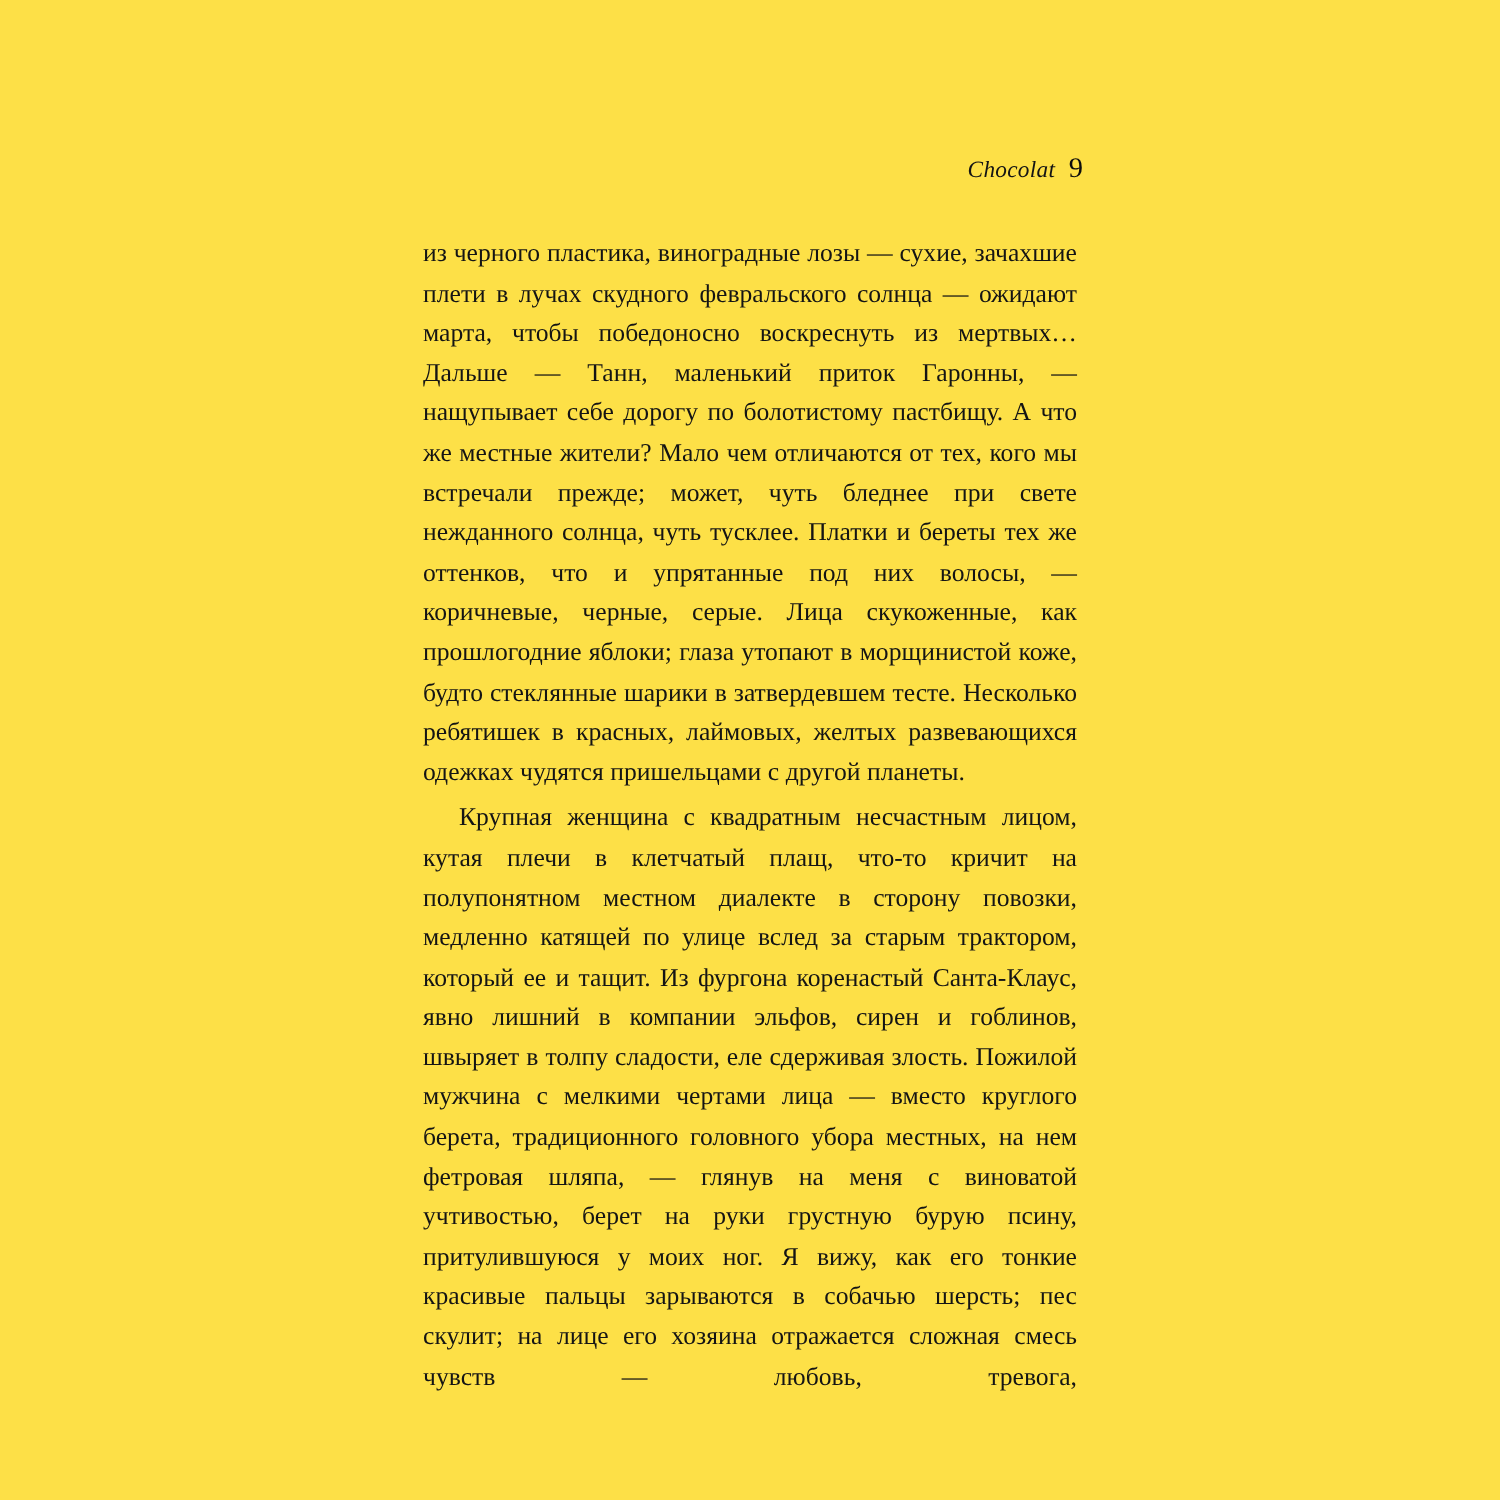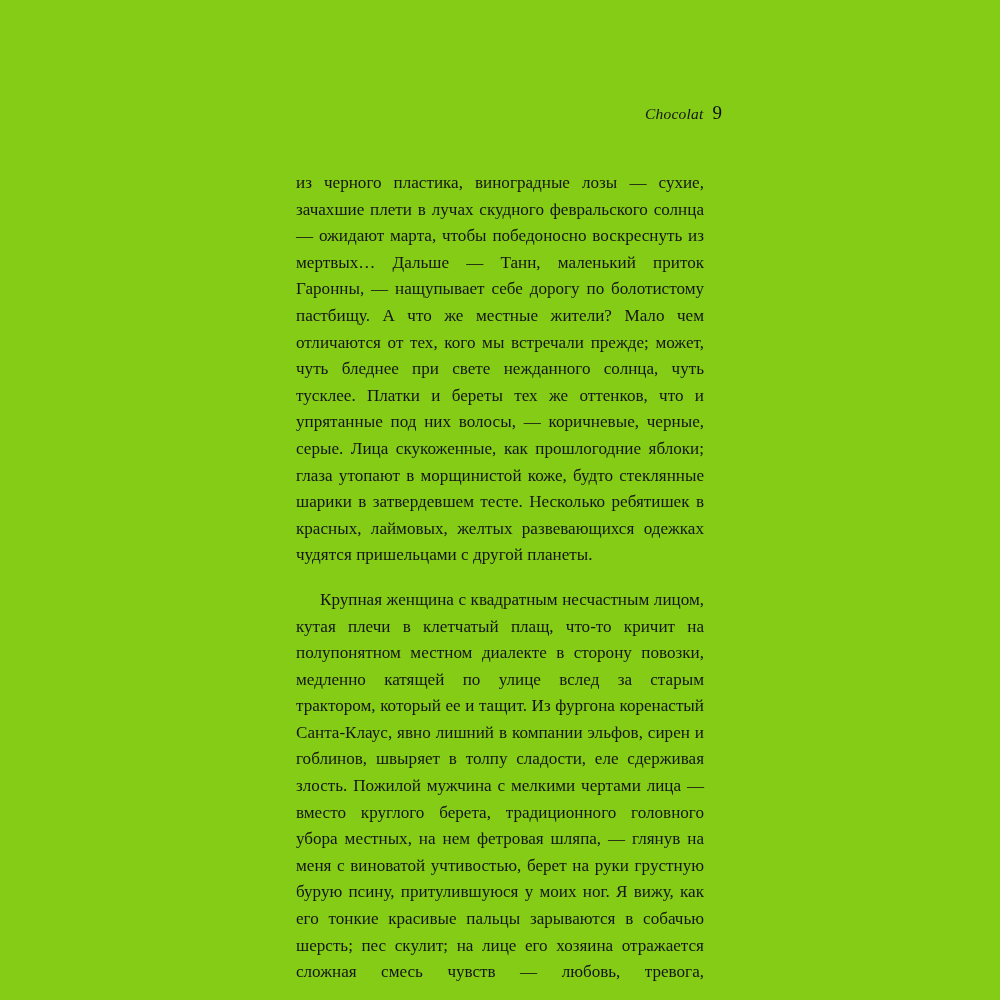--- a/index.html
+++ b/index.html
@@ -12,21 +12,21 @@
     background: #ffffff;
     font-family: "Liberation Serif", "DejaVu Serif", serif;
     color: #111111;
     overflow: hidden;
   }
 
   .page {
     position: relative;
     width: 1000px;
     height: 1000px;
-    background: #84cc16;
+    background: #fde047;
   }
 
   
   .running-head {
     position: absolute;
     left: 278px;
     top: 103px;
     width: 444px;
     text-align: right;
     white-space: nowrap;
@@ -47,21 +47,21 @@
 
   
   .body-text {
     position: absolute;
     left: 278px;
     top: 152px;
     width: 444px;
   }
 
   .para {
-    margin: 18px;
+    margin: 4px;
     font-size: 17.1px;
     line-height: 26.6px;
     text-align: justify;
     text-justify: inter-word;
     color: #141414;
     -webkit-hyphens: none;
     hyphens: none;
     word-spacing: 0.1px;
   }
   .para + .para {

